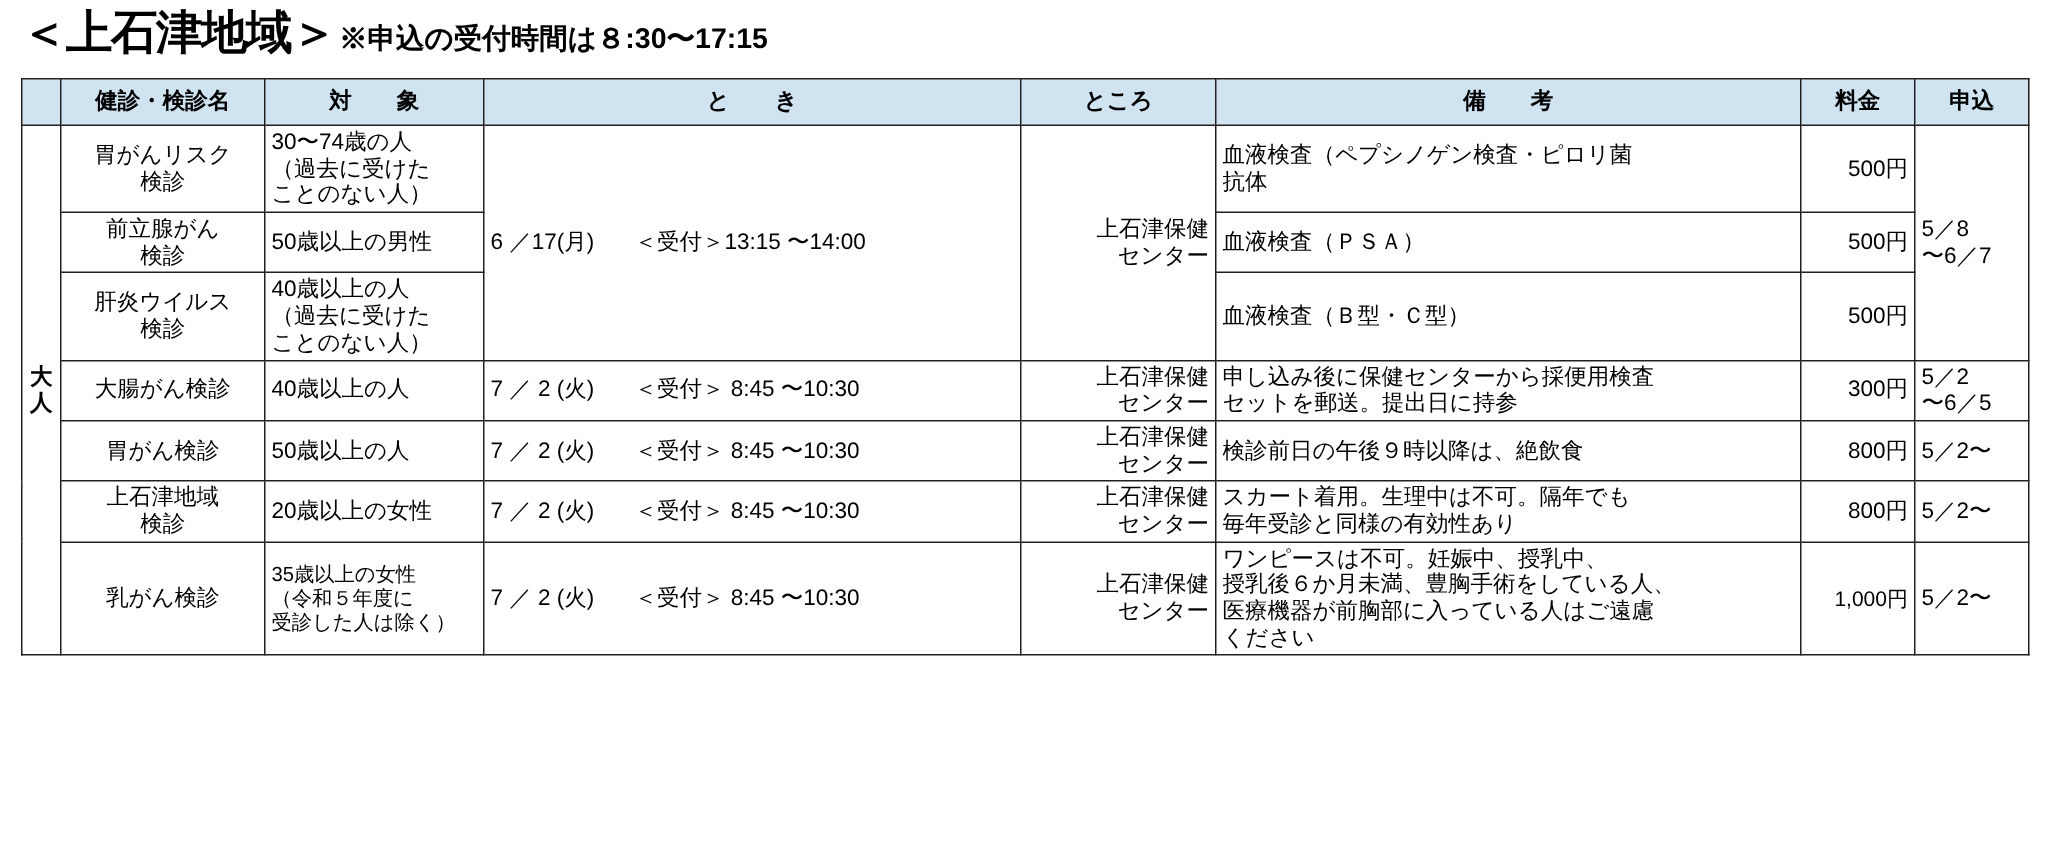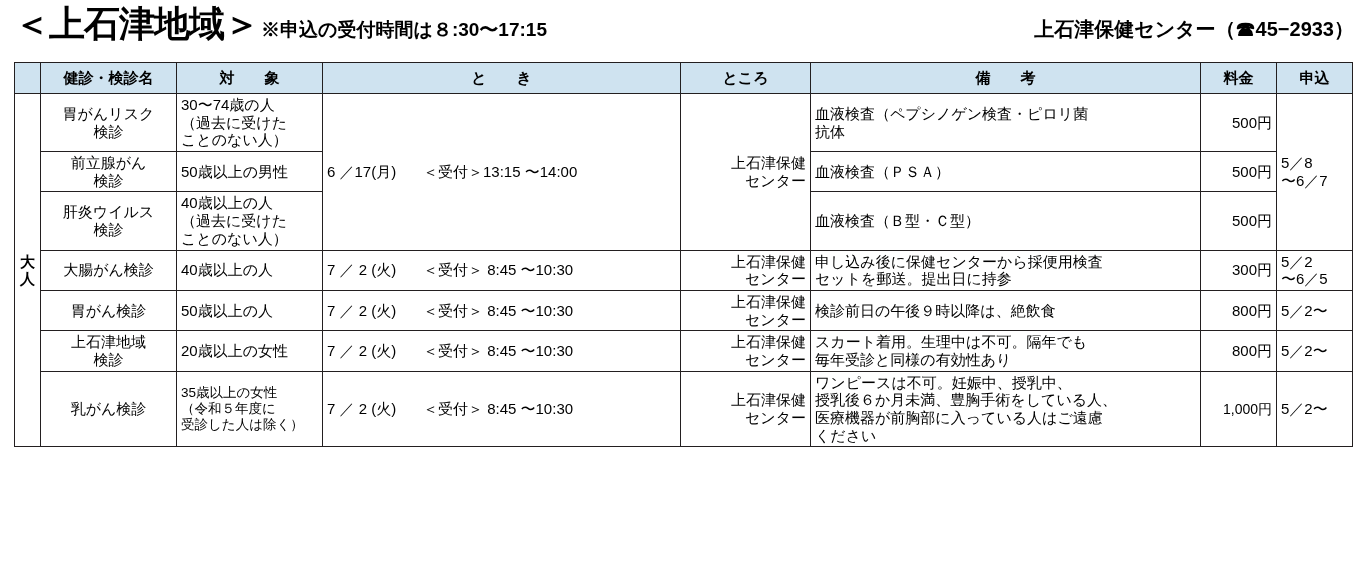--- a/index.html
+++ b/index.html
@@ -26,21 +26,21 @@
     display: flex;
     align-items: baseline;
     justify-content: space-between;
     height: 44px;
   }
   .header-left {
     display: flex;
     align-items: baseline;
   }
   .area-title {
-    font-size: 36px;
+    font-size: 31px;
     font-weight: bold;
     letter-spacing: -1px;
     line-height: 1;
     white-space: nowrap;
   }
   .area-note {
     font-size: 19px;
     font-weight: bold;
     margin-left: 2px;
     white-space: nowrap;
@@ -49,21 +49,21 @@
     font-size: 20px;
     font-weight: bold;
     white-space: nowrap;
     padding-right: 4px;
   }
   
   table.sched {
     border-collapse: collapse;
     table-layout: fixed;
     width: 1112px;
-    margin-top: 12px;
+    margin-top: 2px;
   }
   table.sched th, table.sched td {
     border: 1px solid #231f20;
     padding: 2px 4px;
     vertical-align: middle;
     font-size: 15px;
     line-height: 1.18;
   }
   thead th {
     background: #cfe3f0;
@@ -141,21 +141,20 @@
 </head>
 <body>
 
 <div class="page">
 
   <div class="header-row">
     <div class="header-left">
       <div class="area-title">＜上石津地域＞</div>
       <div class="area-note">※申込の受付時間は８:30〜17:15</div>
     </div>
-    <div class="header-right">上石津保健センター（☎45−2933）</div>
   </div>
 
   <table class="sched">
     <colgroup>
       <col class="col-group">
       <col class="col-name">
       <col class="col-target">
       <col class="col-when">
       <col class="col-where">
       <col class="col-note">

